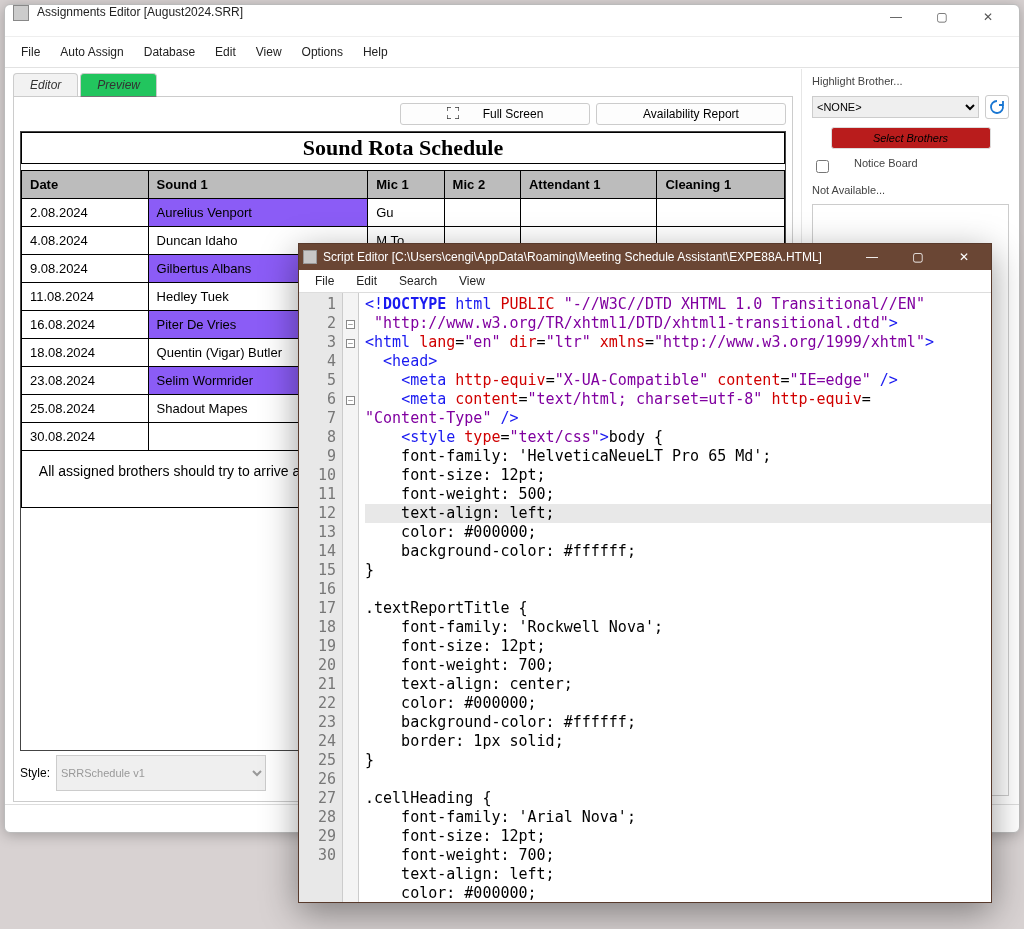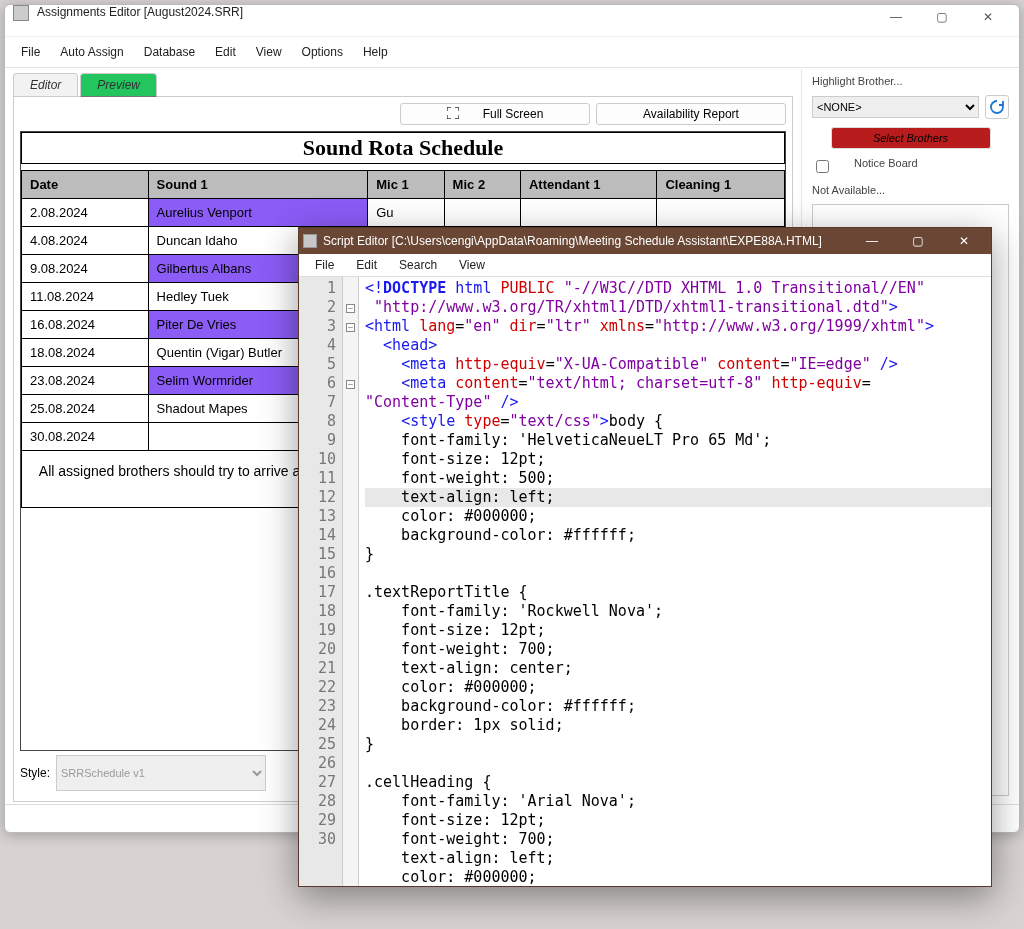--- a/index.html
+++ b/index.html
@@ -45,21 +45,21 @@
     .right-pane{width:218px;border-left:1px solid #e6e6e6;padding:6px 10px;display:flex;flex-direction:column;gap:8px;}
     .section-label{font-size:11px;color:#444;}
     .hb-row{display:flex;gap:6px;align-items:center;}
     .hb-row select{flex:1;border:1px solid #ccc;height:22px;font-size:11px;}
     .refresh-btn{width:24px;height:24px;border:1px solid #ccc;border-radius:3px;display:flex;align-items:center;justify-content:center;}
     .select-bros-btn{border:1px solid #ddd;background:#b91c1c;border-radius:3px;height:22px;font-size:11px;width:160px;margin:0 auto;font-style:italic;}
     .nb-row{display:flex;gap:22px;font-size:11px;color:#444;}
     .na-box{border:1px solid #ccc;flex:1;min-height:300px;background:#fff;}
     
     
-    .editor-window{position:absolute;top:227px;left:298px;width:694px;height:660px;background:#fff;border:1px solid #583a2c;box-shadow:0 10px 34px rgba(0,0,0,0.4);display:flex;flex-direction:column;}
+    .editor-window{position:absolute;top:243px;left:298px;width:694px;height:660px;background:#fff;border:1px solid #583a2c;box-shadow:0 10px 34px rgba(0,0,0,0.4);display:flex;flex-direction:column;}
     .editor-titlebar{height:26px;background:#6a4634;display:flex;align-items:center;color:#fff;font-size:12px;padding:0 4px;}
     .editor-titlebar .app-icon{width:14px;height:14px;margin-right:6px;background:#c7c7c7;border:1px solid #999;}
     .ed-title{flex:1;overflow:hidden;text-overflow:ellipsis;white-space:nowrap;}
     .ed-ctrl{width:46px;height:100%;display:flex;align-items:center;justify-content:center;}
     .editor-menubar{display:flex;gap:2px;padding:2px 6px;border-bottom:1px solid #ddd;}
     .editor-menubar span{padding:2px 10px;font-size:12px;color:#222;cursor:default;}
     .code-area{flex:1;display:flex;font-family:Consolas,monospace;font-size:15px;overflow:hidden;}
     .gutter{width:44px;background:#e8e8e8;border-right:1px solid #ccc;text-align:right;color:#777;line-height:19px;padding:2px 6px 0 0;}
     .fold-gutter{width:16px;border-right:1px solid #ccc;background:#f4f4f4;line-height:19px;padding-top:2px;text-align:center;color:#888;font-size:10px;}
     .fold-box{display:inline-block;width:9px;height:9px;border:1px solid #888;line-height:7px;font-size:9px;text-align:center;background:#fff;}

